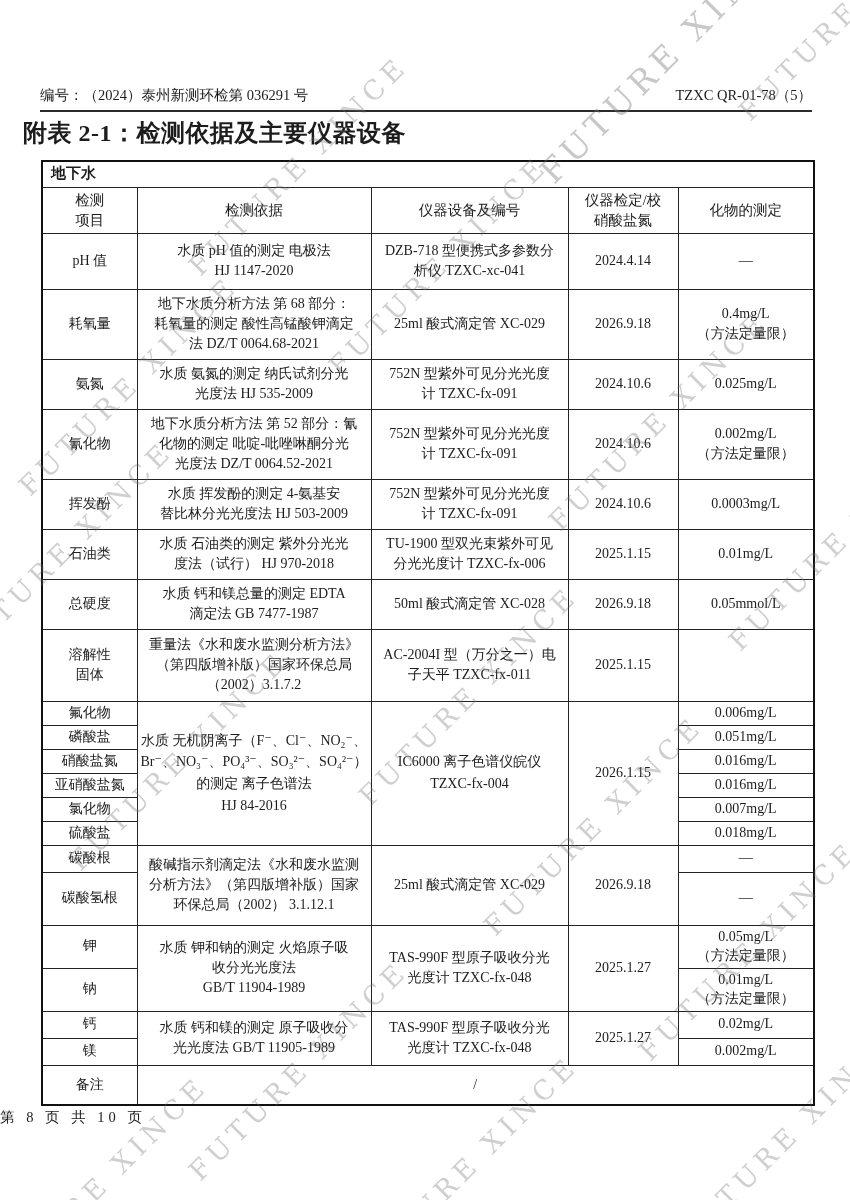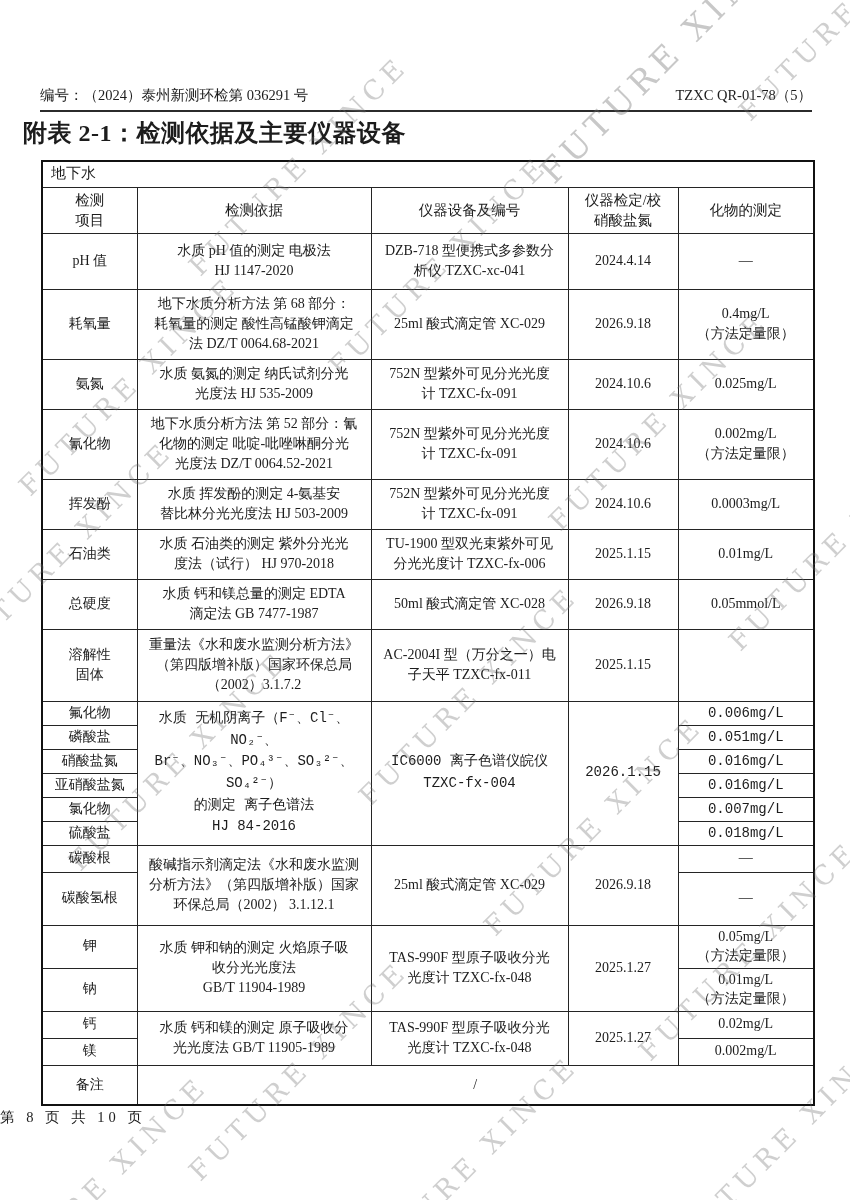--- a/index.html
+++ b/index.html
@@ -51,28 +51,28 @@
     border:1.4px solid #242424;
     text-align:center;
     vertical-align:middle;
     font-size:14px;
     line-height:1.45;
     white-space:pre-line;
     padding:1px 3px;
     overflow:hidden;
   }
   table.main { border:2.4px solid #111; }
-  tr.sect td { text-align:left; font-weight:400; font-size:15px; padding-left:8px; }
+  tr.sect td { text-align:left; font-weight:700; font-size:15px; padding-left:8px; }
   tr.head td { font-size:14.5px; line-height:1.4; }
   td.remark-val { font-size:15px; }
 
   .h26{height:26px}.h46{height:46px}.h56{height:56px}.h70{height:70px}
   .h50{height:50px}.h72{height:72px}.h24{height:24px}.h27{height:27px}
   .h53{height:53px}.h43{height:43px}.h40{height:40px}
-  .compact td { line-height:20px;font-family:Liberation Mono, monospace; }
+  .compact td { line-height:20px; }
 
   .page-footer {
     position:absolute; left:0; top:1108px; width:100%;
     text-align:left; font-size:14.5px; letter-spacing:4px;
   }
 </style>
 </head>
 <body>
 
 <div class="page">

